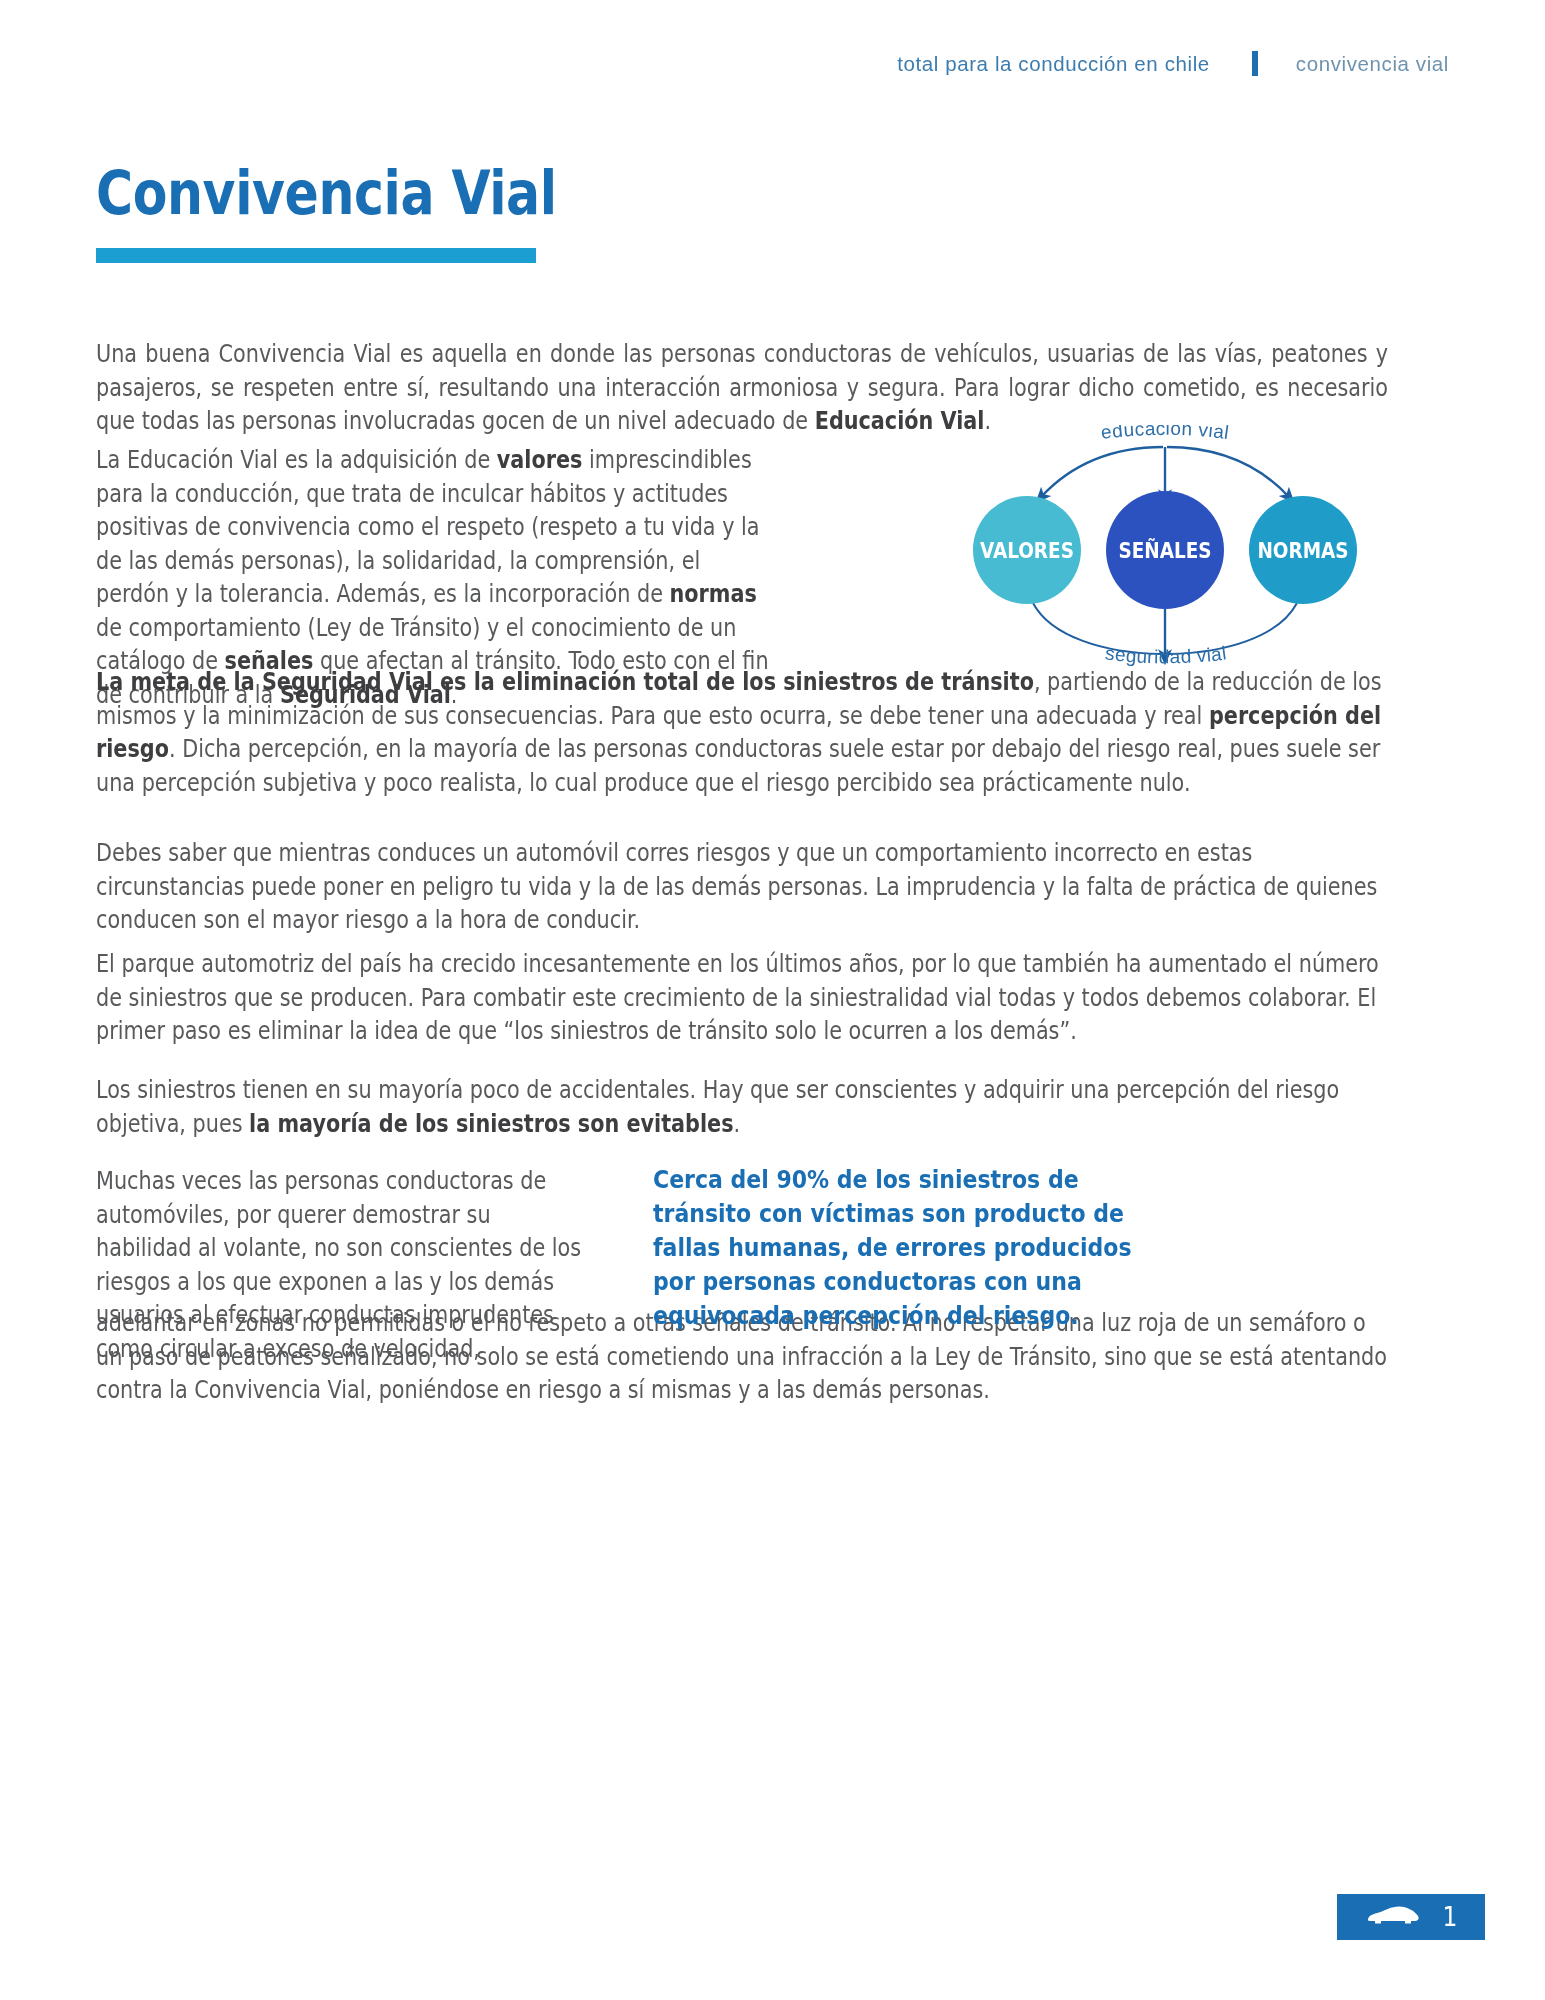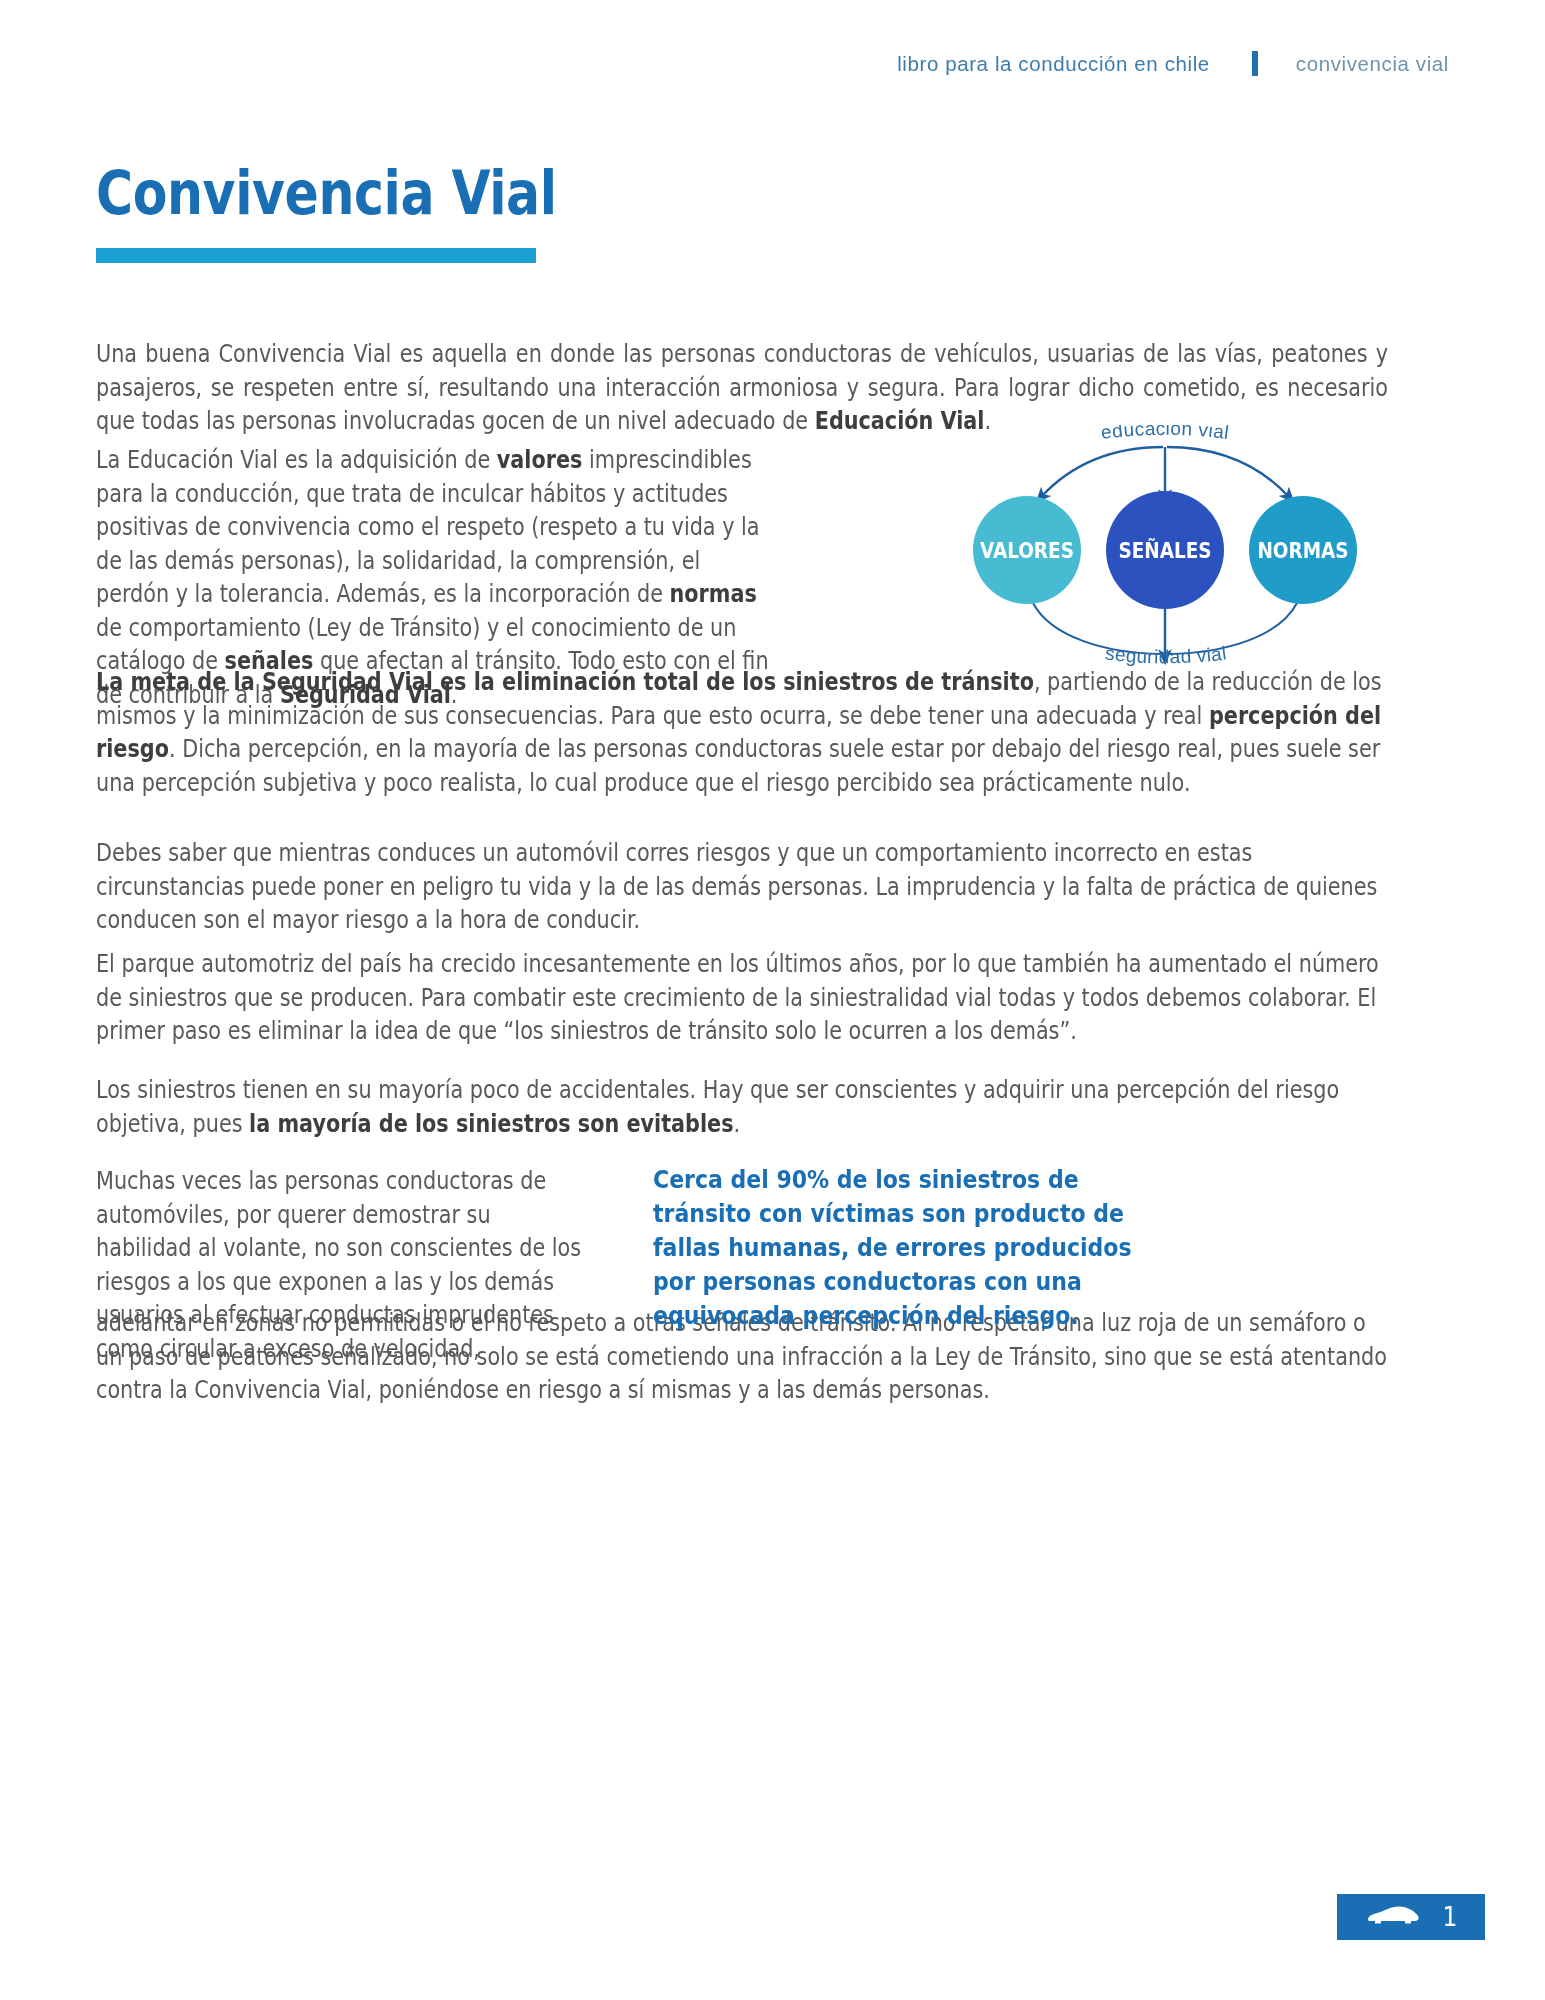--- a/index.html
+++ b/index.html
@@ -185,21 +185,21 @@
     font-size: 26px;
     line-height: 1;
   }
 </style>
 </head>
 <body>
 
 <div class="page">
 
   <div class="runhead">
-    <span class="rh-book">libro para la conducción en chile</span>
+    <span class="rh-book">total para la conducción en chile</span>
     <span class="rh-sep"></span>
     <span class="rh-chapter">convivencia vial</span>
   </div>
 
   <div class="title-wrap">
     <h1 class="doc-title">Convivencia Vial</h1>
     <div class="title-rule"></div>
   </div>
 
   <div class="body-text p-intro">Una buena Convivencia Vial es aquella en donde las personas conductoras de vehículos, usuarias de las vías, peatones y pasajeros, se respeten entre sí, resultando una interacción armoniosa y segura. Para lograr dicho cometido, es necesario que todas las personas involucradas gocen de un nivel adecuado de <b>Educación Vial</b>.</div>

